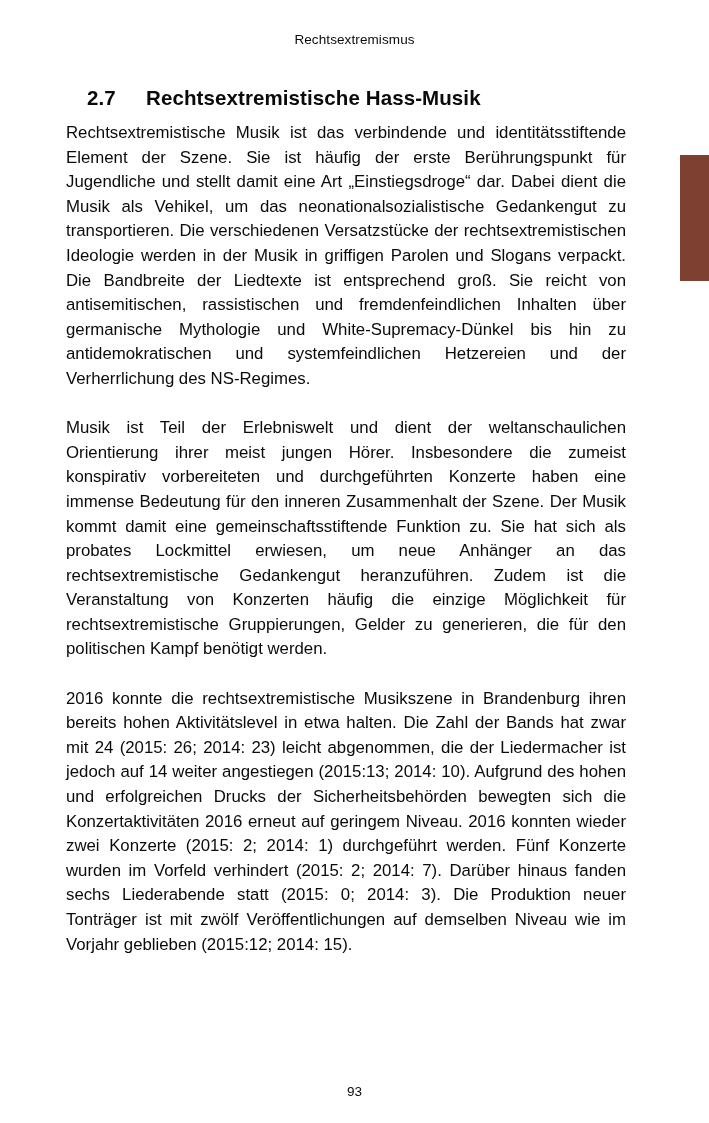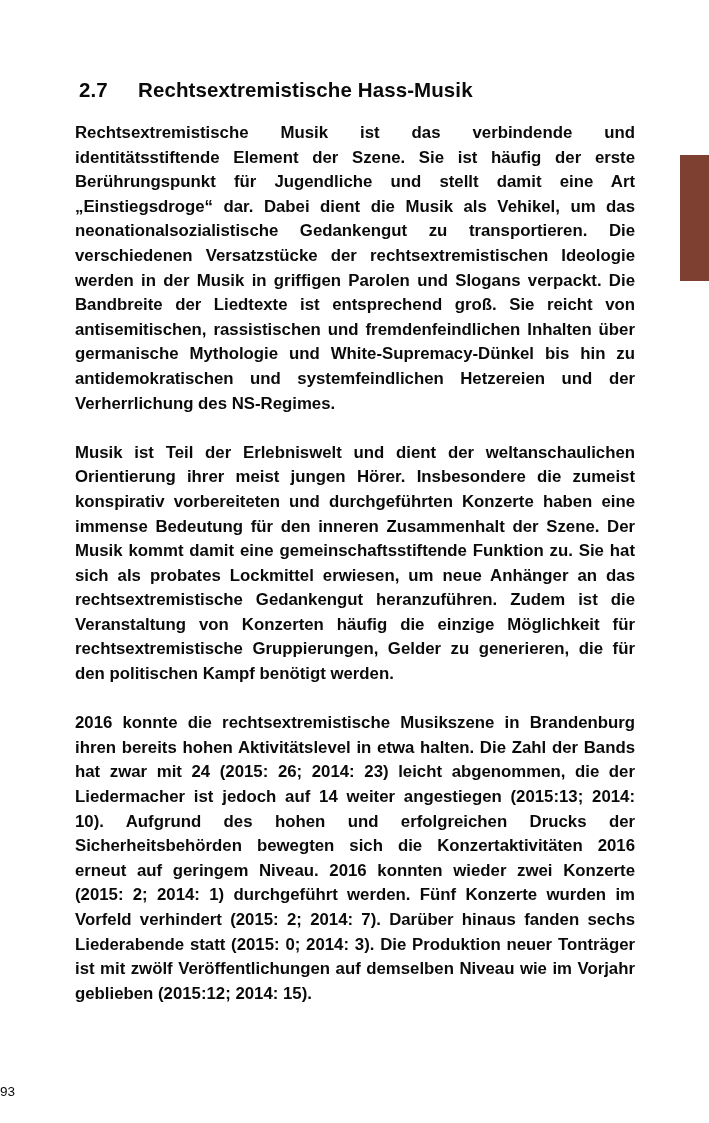--- a/index.html
+++ b/index.html
@@ -28,67 +28,67 @@
     width: 709px;
     text-align: center;
     font-size: 13.5px;
     letter-spacing: 0.1px;
   }
   .section-heading {
     position: absolute;
     top: 74px;
     left: 75px;
     width: 560px;
-    margin: 4px;
+    margin: 12px;
     font-size: 20.5px;
     font-weight: bold;
     letter-spacing: 0.1px;
     white-space: nowrap;
   }
   .section-number {
     display: inline-block;
     width: 59px;
   }
   .body-text {
     position: absolute;
     top: 121px;
-    left: 75px;
+    left: 66px;
     width: 560px;
     font-size: 16.8px;
     line-height: 24.6px;
     text-align: justify;
     text-justify: inter-word;
-    font-weight: bold;
   }
   .body-text p {
     margin: 0 0 24.6px 0;
   }
   .chapter-tab {
     position: absolute;
     top: 155px;
     right: 0;
     width: 29px;
     height: 126px;
     background: #7d4031; 
   }
   .page-number {
     position: absolute;
     bottom: 24px;
     left: 0;
     width: 709px;
-    text-align: left;
+    text-align: center;
     font-size: 13.5px;
     margin-top: 28px;
   }
 </style>
 </head>
 <body>
 
 <div class="page">
 
+  <div class="running-header">Rechtsextremismus</div>
 
   <h1 class="section-heading">
     <span class="section-number">2.7</span><span class="section-title">Rechtsextremistische Hass-Musik</span>
   </h1>
 
   <div class="body-text">
     <p>Rechtsextremistische Musik ist das verbindende und identitätsstiftende Element der Szene. Sie ist häufig der erste Berührungspunkt für Jugendliche und stellt damit eine Art „Einstiegsdroge“ dar. Dabei dient die Musik als Vehikel, um das neonationalsozialistische Gedankengut zu transportieren. Die verschiedenen Versatzstücke der rechtsextremistischen Ideologie werden in der Musik in griffigen Parolen und Slogans verpackt. Die Bandbreite der Liedtexte ist entsprechend groß. Sie reicht von antisemitischen, rassistischen und fremdenfeindlichen Inhalten über germanische Mythologie und White-Supremacy-Dünkel bis hin zu antidemokratischen und systemfeindlichen Hetzereien und der Verherrlichung des NS-Regimes.</p>
     <p>Musik ist Teil der Erlebniswelt und dient der weltanschaulichen Orientierung ihrer meist jungen Hörer. Insbesondere die zumeist konspirativ vorbereiteten und durchgeführten Konzerte haben eine immense Bedeutung für den inneren Zusammenhalt der Szene. Der Musik kommt damit eine gemeinschaftsstiftende Funktion zu. Sie hat sich als probates Lockmittel erwiesen, um neue Anhänger an das rechtsextremistische Gedankengut heranzuführen. Zudem ist die Veranstaltung von Konzerten häufig die einzige Möglichkeit für rechtsextremistische Gruppierungen, Gelder zu generieren, die für den politischen Kampf benötigt werden.</p>
     <p>2016 konnte die rechtsextremistische Musikszene in Brandenburg ihren bereits hohen Aktivitätslevel in etwa halten. Die Zahl der Bands hat zwar mit 24 (2015: 26;  2014: 23) leicht abgenommen, die der Liedermacher ist jedoch auf 14 weiter angestiegen (2015:13; 2014: 10). Aufgrund des hohen und erfolgreichen Drucks der Sicherheitsbehörden bewegten sich die Konzertaktivitäten 2016 erneut auf geringem Niveau. 2016 konnten wieder zwei Konzerte (2015: 2; 2014: 1) durchgeführt werden. Fünf Konzerte wurden im Vorfeld verhindert (2015: 2; 2014: 7). Darüber hinaus fanden sechs Liederabende statt (2015: 0; 2014: 3). Die Produktion neuer Tonträger ist mit zwölf Veröffentlichungen auf demselben Niveau wie im Vorjahr geblieben (2015:12; 2014: 15).</p>
   </div>

